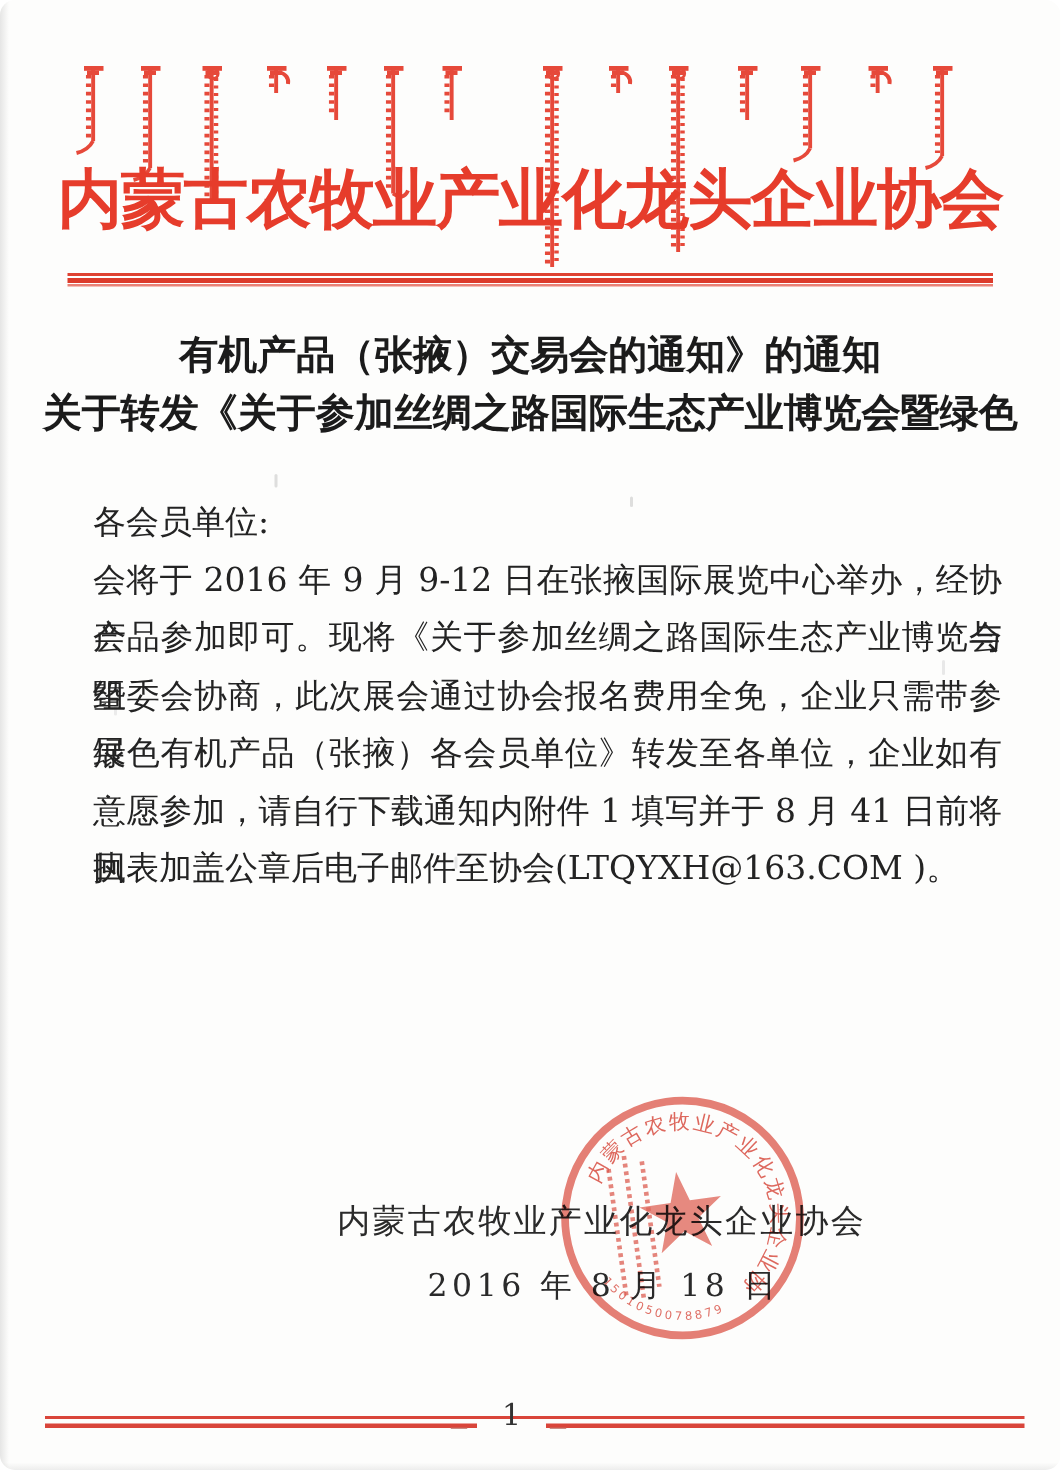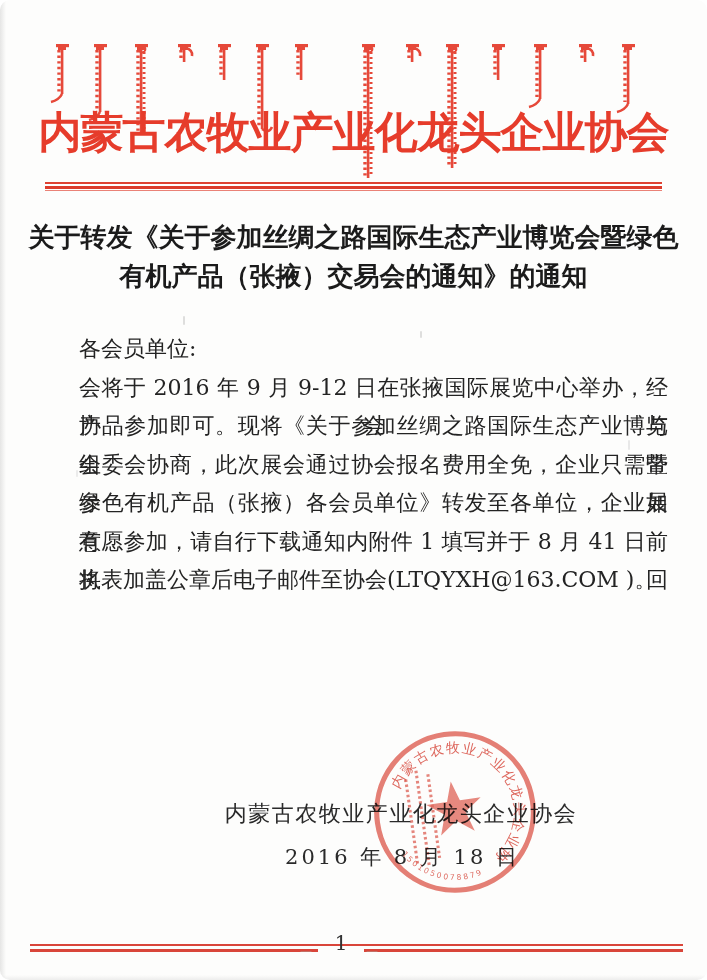--- a/index.html
+++ b/index.html
@@ -43,21 +43,21 @@
   }
 
   
   .doc-title{
     position:absolute;left:0;top:218px;width:707px;text-align:center;
     font-weight:bold;font-size:26px;line-height:39px;color:#1b1b1b;
   }
 
   
   .body-block{position:absolute;left:62px;top:330px;width:606px;font-size:22px;color:#232323;}
-  .body-line{display:block;height:38.5px;line-height:38.5px;white-space:nowrap;margin-left:17px;}
+  .body-line{display:block;height:38.5px;line-height:38.5px;white-space:nowrap;}
   .body-line.fill{white-space:normal;text-align:justify;text-align-last:justify;}
   .body-line.ind{text-indent:44px;}
 
   
   .sig-org{position:absolute;left:0;top:799px;width:707px;text-align:center;
     font-size:22px;letter-spacing:1.5px;color:#2a2a2a;white-space:nowrap;
     padding-left:95px;box-sizing:border-box;}
   .sig-date{position:absolute;left:0;top:843px;width:707px;text-align:center;
     font-size:21px;letter-spacing:3px;color:#2a2a2a;white-space:nowrap;
     padding-left:98px;box-sizing:border-box;}
@@ -188,22 +188,22 @@
         <line x1="-3" y1="6" x2="-3" y2="58" stroke="#e6493a" stroke-width="3.4" stroke-dasharray="2.4 3.2"></line>
         <path d="M 0 60 Q -3 66 -11 68" fill="none" stroke="#e6493a" stroke-width="2.6"></path>
       </g>
     </svg>
 
   <div class="org-title">内蒙古农牧业产业化龙头企业协会</div>
 
   <div class="header-rule"></div>
 
   <div class="doc-title">
+    <div>有机产品（张掖）交易会的通知》的通知</div>
     <div>关于转发《关于参加丝绸之路国际生态产业博览会暨绿色</div>
-    <div>有机产品（张掖）交易会的通知》的通知</div>
   </div>
 
   <div class="body-block">
     <span class="body-line">各会员单位:</span>
     <span class="body-line fill">会将于 2016 年 9 月 9-12 日在张掖国际展览中心举办，经协会与</span>
     <span class="body-line fill">产品参加即可。现将《关于参加丝绸之路国际生态产业博览会暨</span>
     <span class="body-line fill">组委会协商，此次展会通过协会报名费用全免，企业只需带参展</span>
     <span class="body-line fill">绿色有机产品（张掖）各会员单位》转发至各单位，企业如有</span>
     <span class="body-line fill">意愿参加，请自行下载通知内附件 1 填写并于 8 月 41 日前将回</span>
     <span class="body-line">执表加盖公章后电子邮件至协会(LTQYXH@163.COM )。</span>

